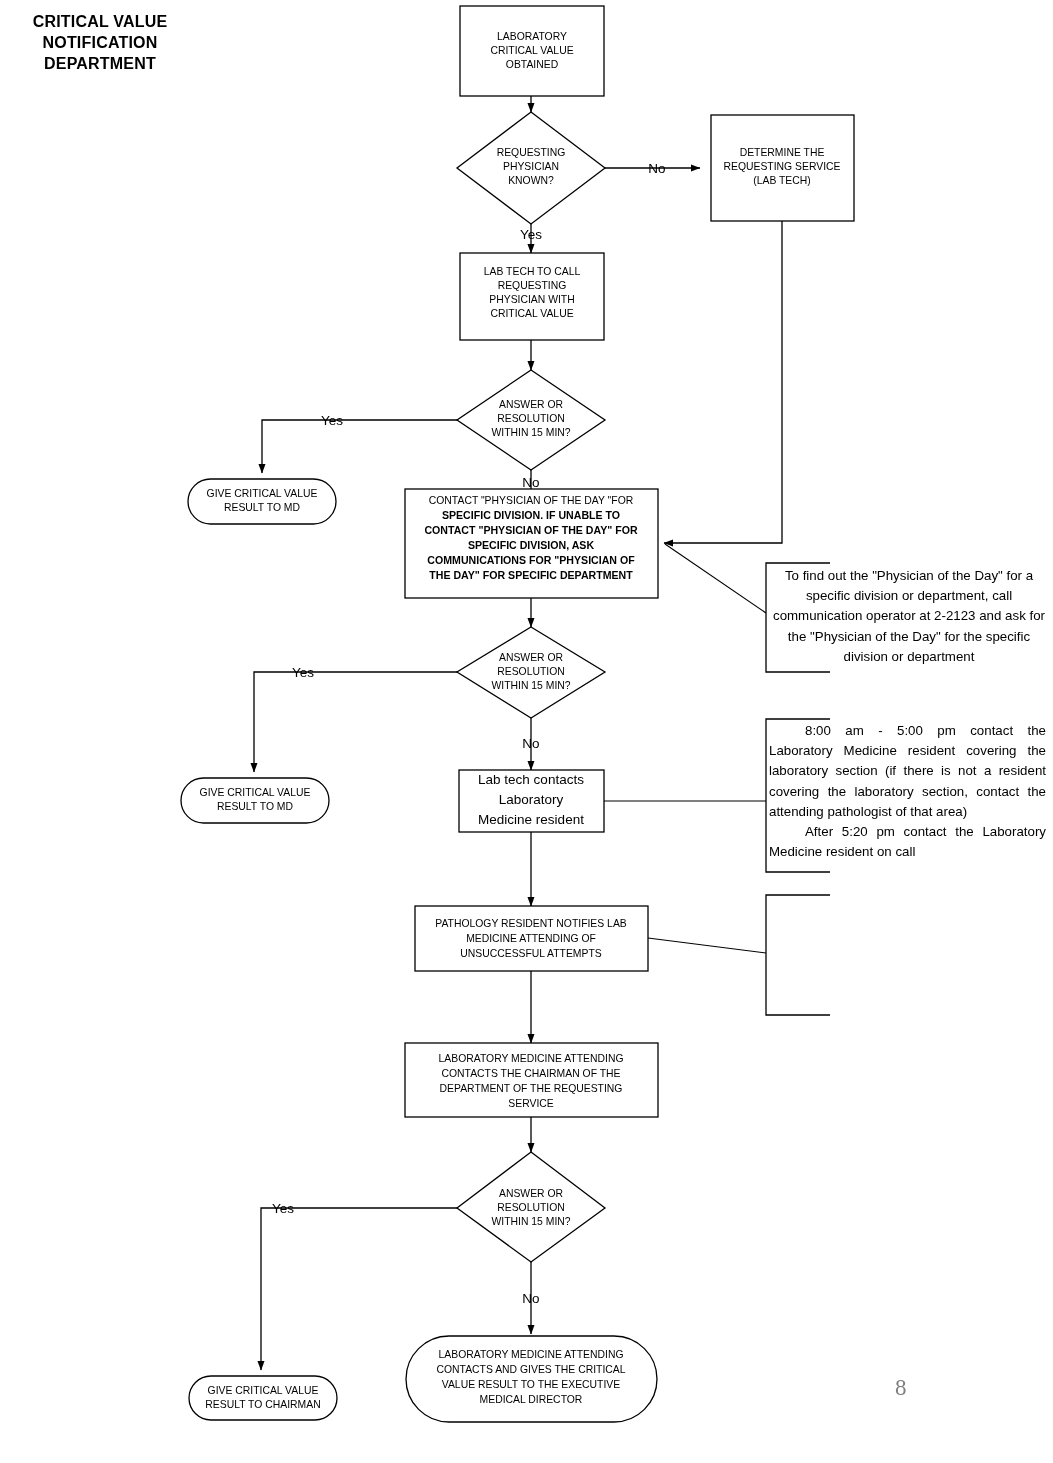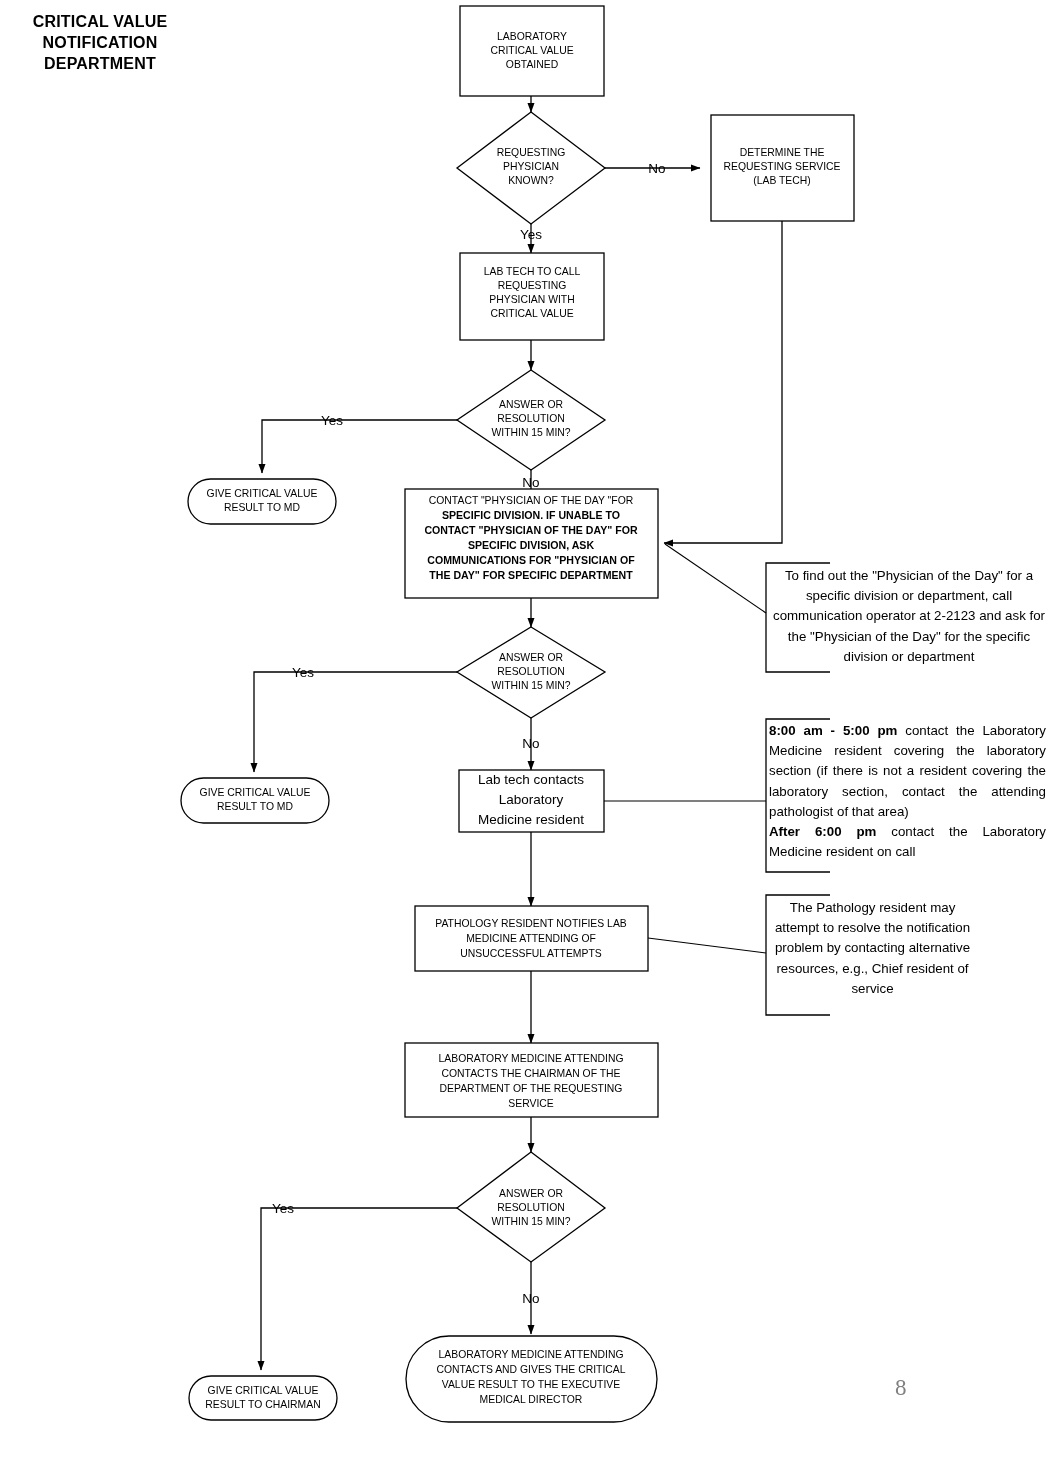--- a/index.html
+++ b/index.html
@@ -55,21 +55,21 @@
   }
   .annot {
     font-family: "Liberation Sans", sans-serif;
     font-size: 13.3px;
     line-height: 1.52;
     color: #000;
     position: absolute;
   }
   .annot.center { text-align: center; }
   .annot.justify { text-align: justify; }
-  .annot b { font-weight: bold; }
+  .annot b { font-weight: normal; margin-left: 36px; }
   .pagenum {
     position: absolute;
     left: 895px;
     top: 1375px;
     font-family: "Liberation Serif", serif;
     font-size: 23px;
     color: #808080;
   }
 </style>
 </head>
@@ -247,19 +247,18 @@
     <text class="edgelabel" x="332" y="425">Yes</text>
     <text class="edgelabel" x="531" y="487">No</text>
     <text class="edgelabel" x="303" y="677">Yes</text>
     <text class="edgelabel" x="531" y="748">No</text>
     <text class="edgelabel" x="283" y="1213">Yes</text>
     <text class="edgelabel" x="531" y="1303">No</text>
   </svg>
 
   <div class="annot center" style="left:772px; top:566px; width:274px;">To find out the "Physician of the Day" for a specific division or department, call communication operator at 2-2123 and ask for the "Physician of the Day" for the specific division or department</div>
 
-  <div class="annot justify" style="left:769px; top:721px; width:277px;"><b>8:00 am - 5:00 pm</b><span> contact the Laboratory Medicine resident covering the laboratory section (if there is not a resident covering the laboratory section, contact the attending pathologist of that area)</span><br><b>After 6:00 pm</b><span> contact the Laboratory Medicine resident on call</span></div>
-
-  <div class="annot center" style="left:770px; top:898px; width:205px;">The Pathology resident may attempt to resolve the notification problem by contacting alternative resources, e.g., Chief resident of service</div>
+  <div class="annot justify" style="left:769px; top:721px; width:277px;"><b>8:00 am - 5:00 pm</b><span> contact the Laboratory Medicine resident covering the laboratory section (if there is not a resident covering the laboratory section, contact the attending pathologist of that area)</span><br><b>After 5:20 pm</b><span> contact the Laboratory Medicine resident on call</span></div>
+
 
   <div class="pagenum">8</div>
 
 </div>
 
 </body></html>

